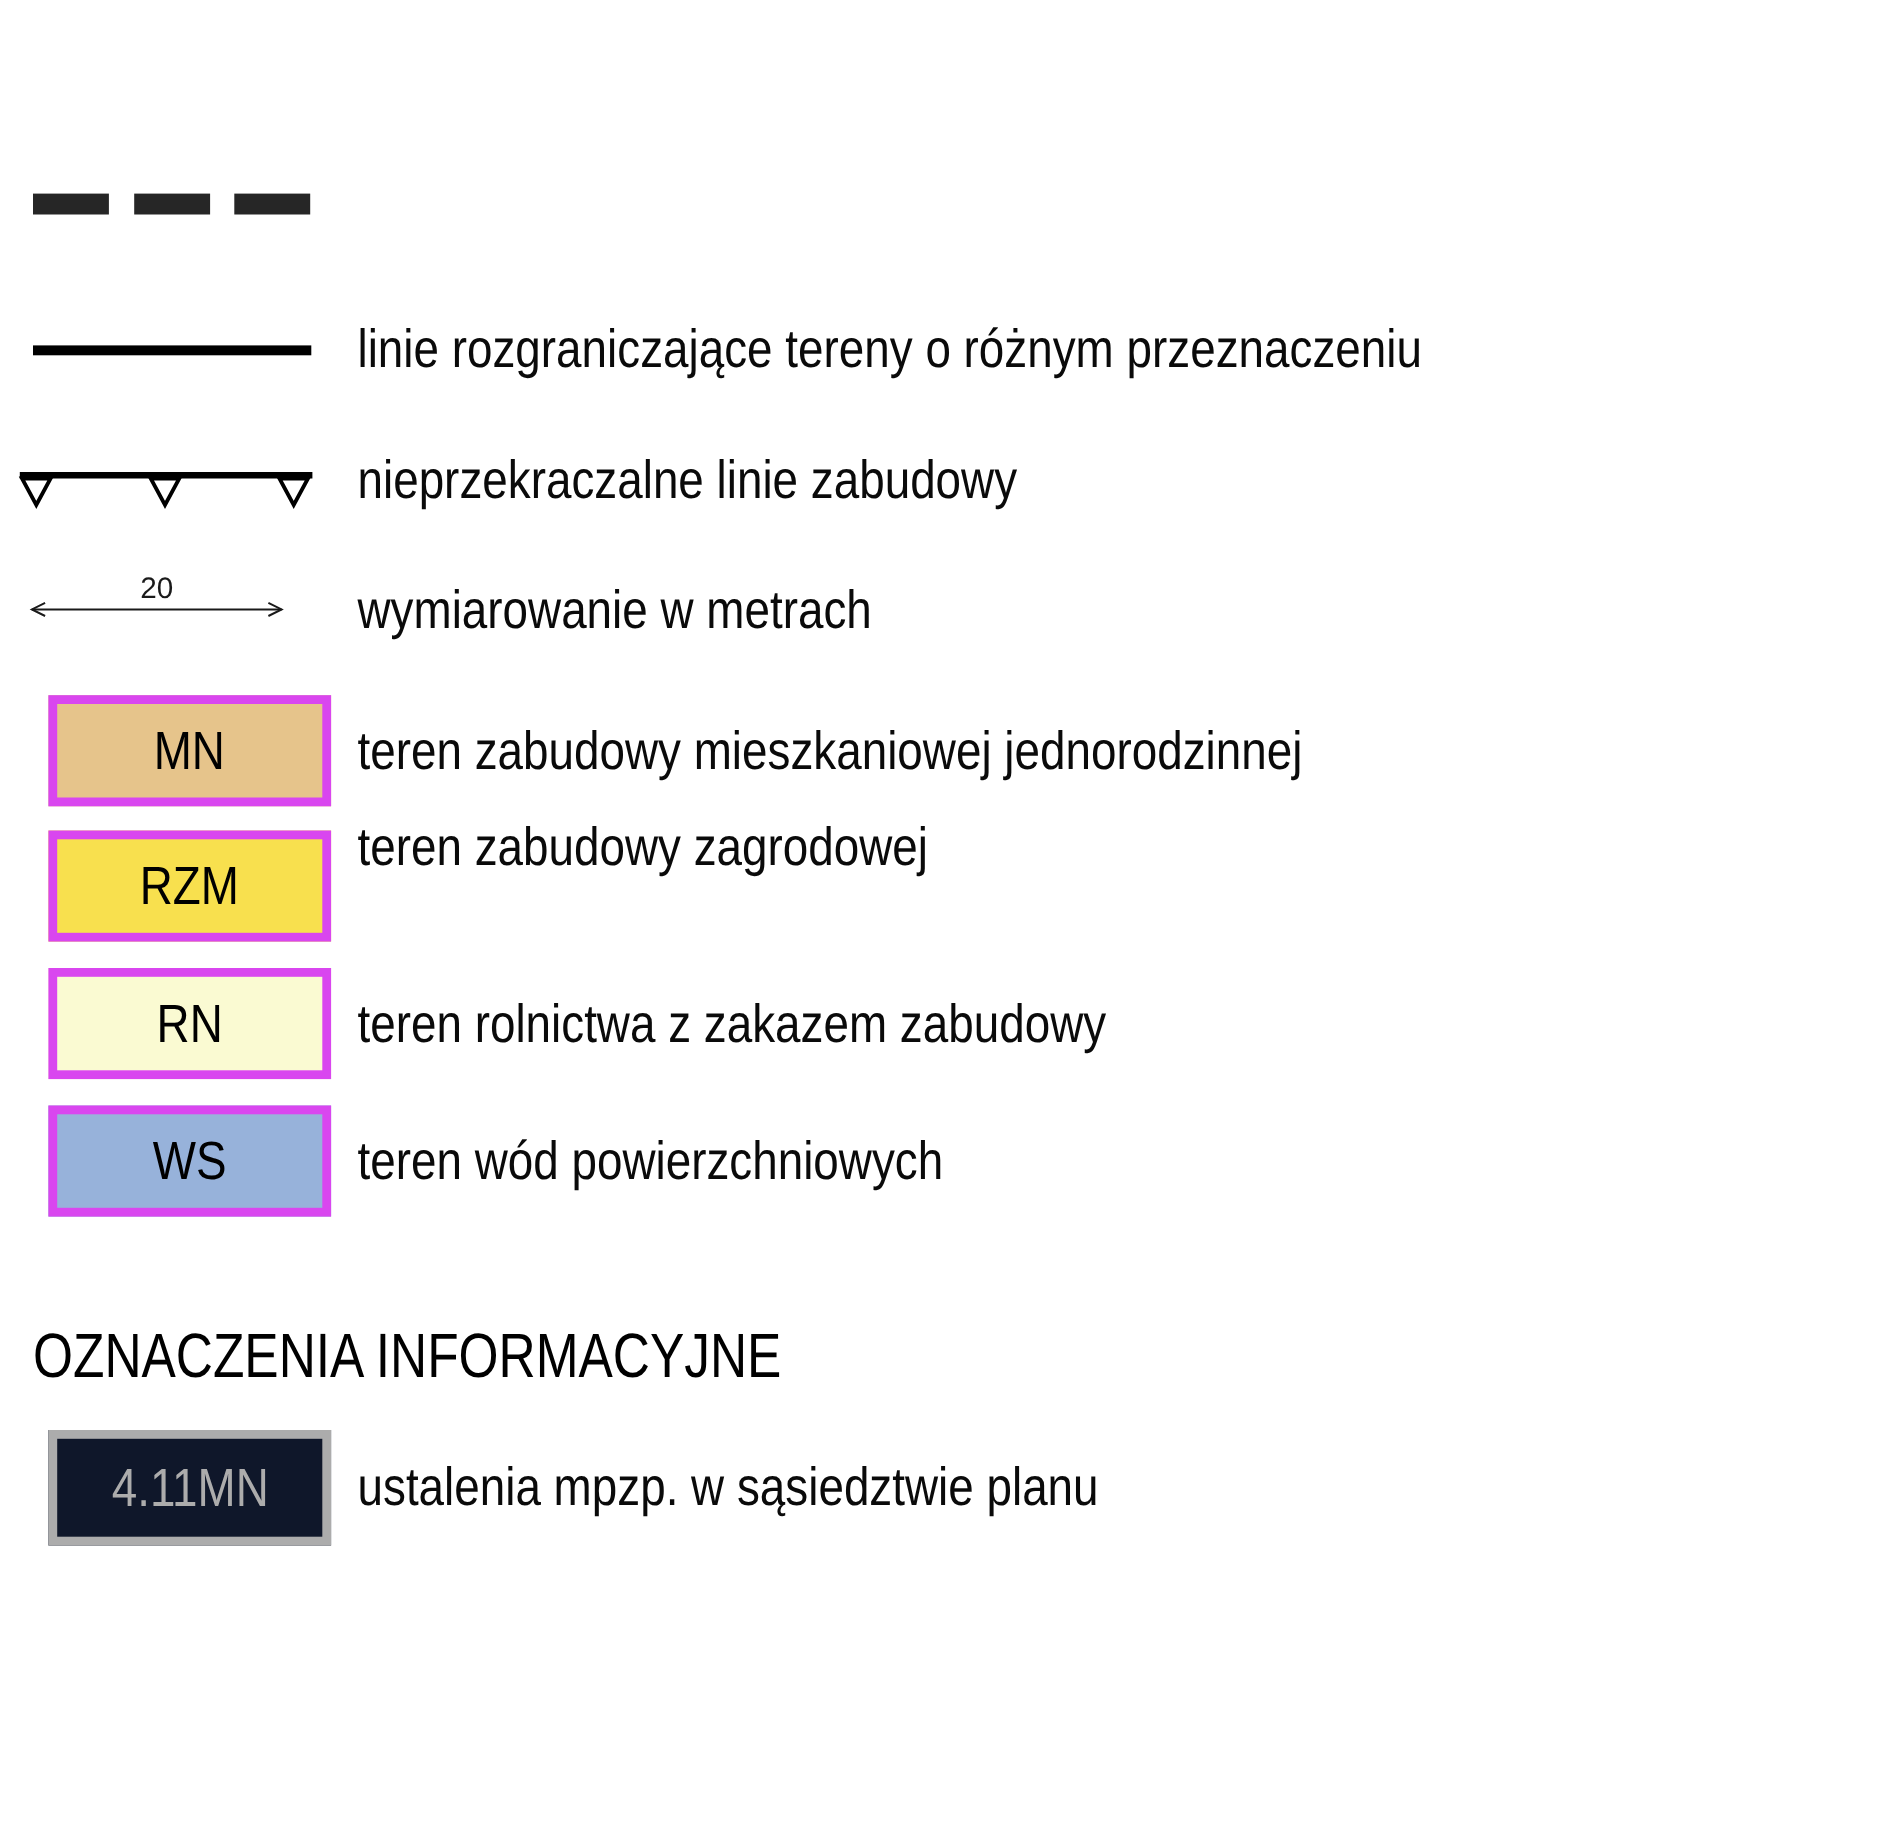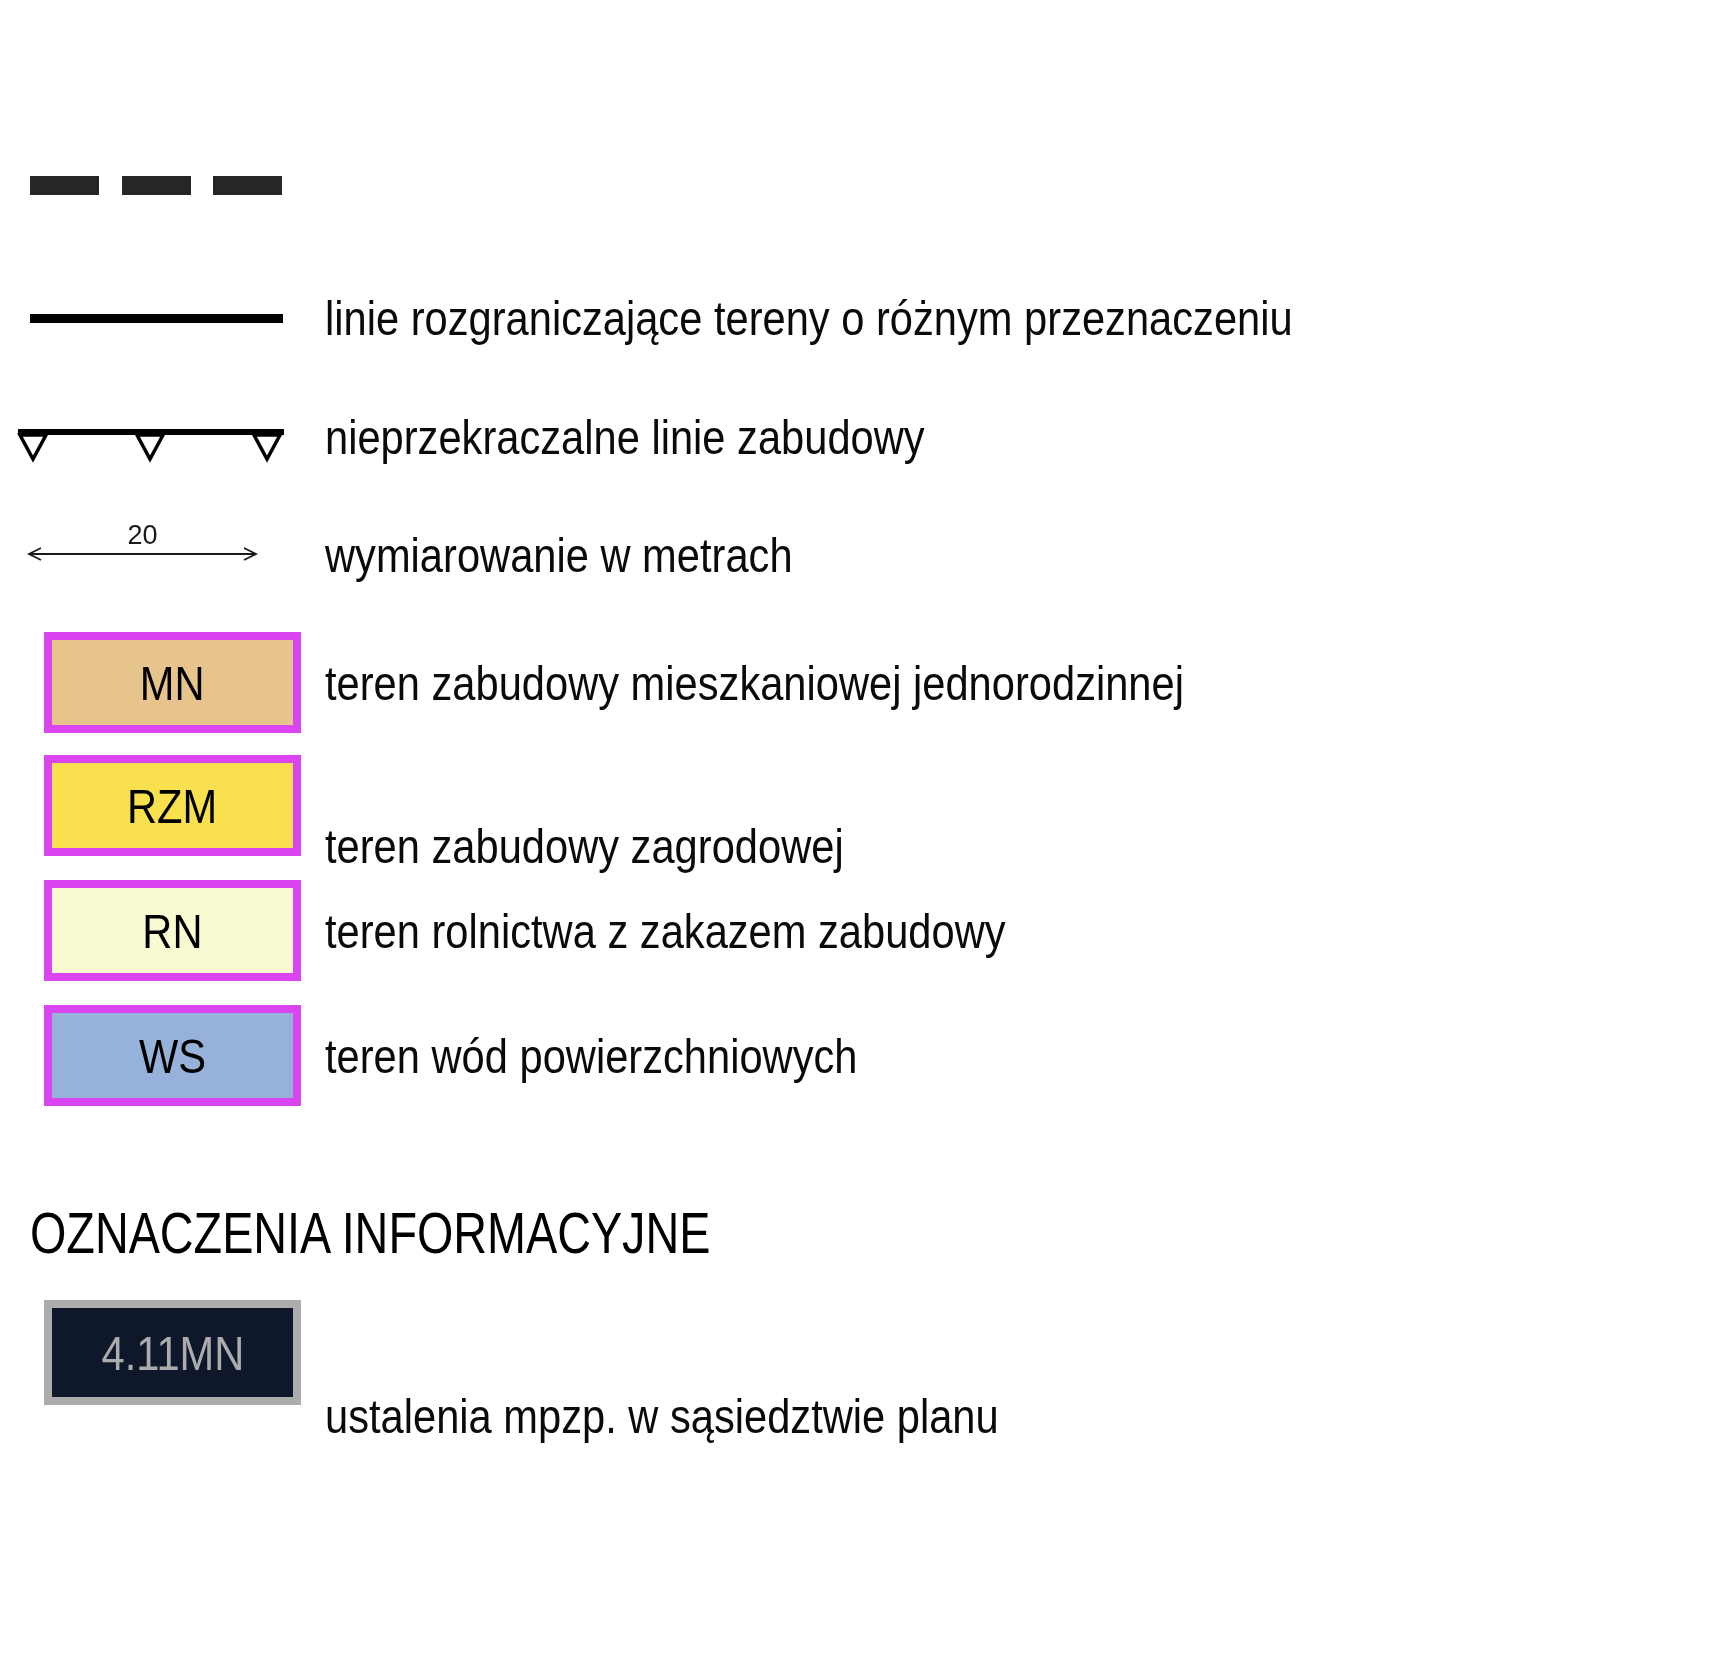--- a/index.html
+++ b/index.html
@@ -134,21 +134,21 @@
   <div class="swatch" style="top: 632px; background-color: rgb(230, 196, 139);">
     <span class="cond-c">MN</span>
   </div>
   <div class="row-label" style="top:653px">
     <span class="cond">teren zabudowy mieszkaniowej jednorodzinnej</span>
   </div>
 
   <div class="swatch" style="top: 755px; background-color: rgb(248, 224, 78);">
     <span class="cond-c">RZM</span>
   </div>
-  <div class="row-label" style="top:816px">
+  <div class="row-label" style="top:740px">
     <span class="cond">teren zabudowy zagrodowej</span>
   </div>
 
   <div class="swatch" style="top: 880px; background-color: rgb(250, 250, 210);">
     <span class="cond-c">RN</span>
   </div>
   <div class="row-label" style="top:901px">
     <span class="cond">teren rolnictwa z zakazem zabudowy</span>
   </div>
 
@@ -159,17 +159,17 @@
     <span class="cond">teren wód powierzchniowych</span>
   </div>
 
   <div class="sec-title" style="top:1200px">
     <span class="cond" style="transform:scaleX(0.82)">OZNACZENIA INFORMACYJNE</span>
   </div>
 
   <div class="swatch ref" style="top: 1300px; border-color: rgb(172, 172, 172); color: rgb(172, 172, 172); background-color: #0f172a;">
     <span class="cond-c">4.11MN</span>
   </div>
-  <div class="row-label" style="top:1386px">
+  <div class="row-label" style="top:1322px">
     <span class="cond">ustalenia mpzp. w sąsiedztwie planu</span>
   </div>
 
 </div>
 
 </body></html>

